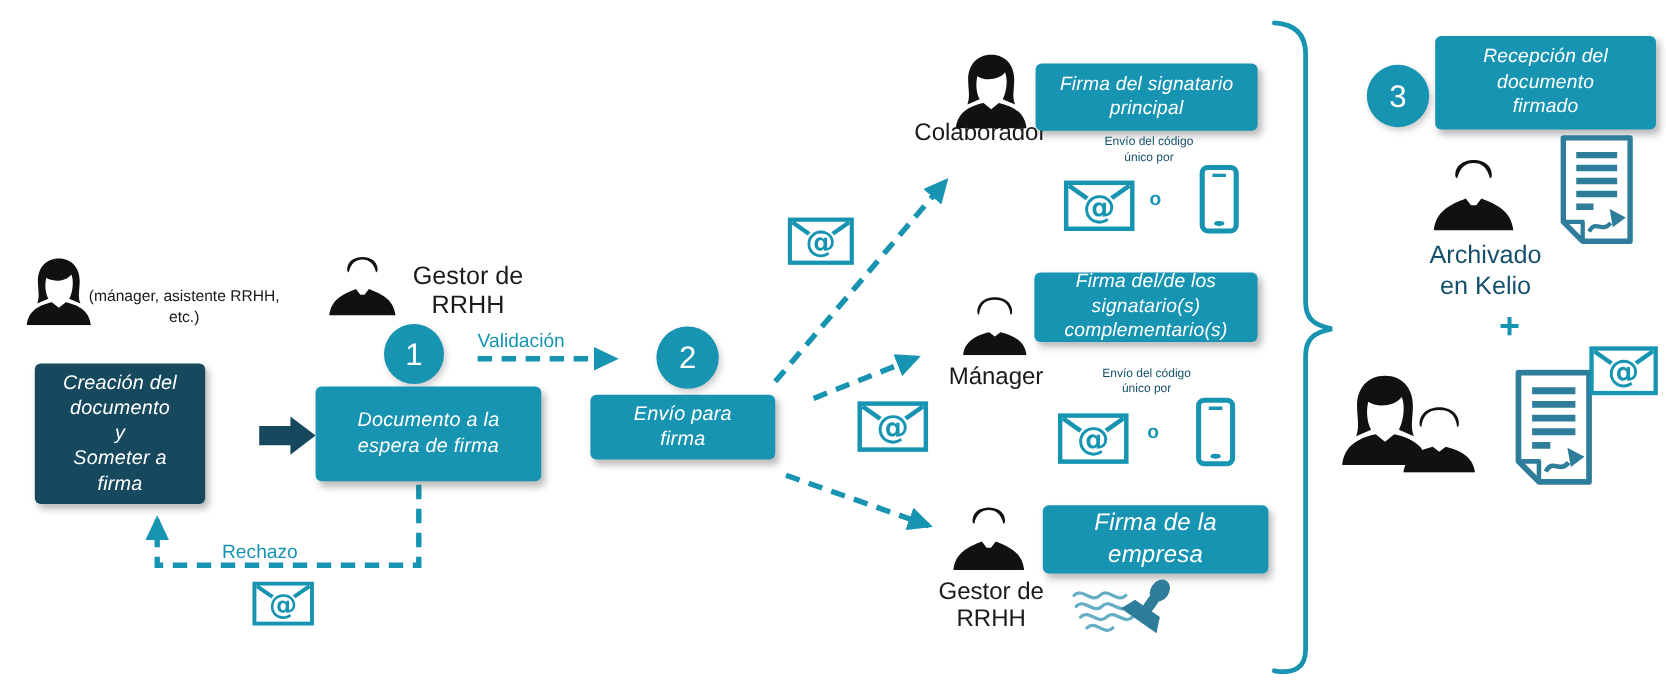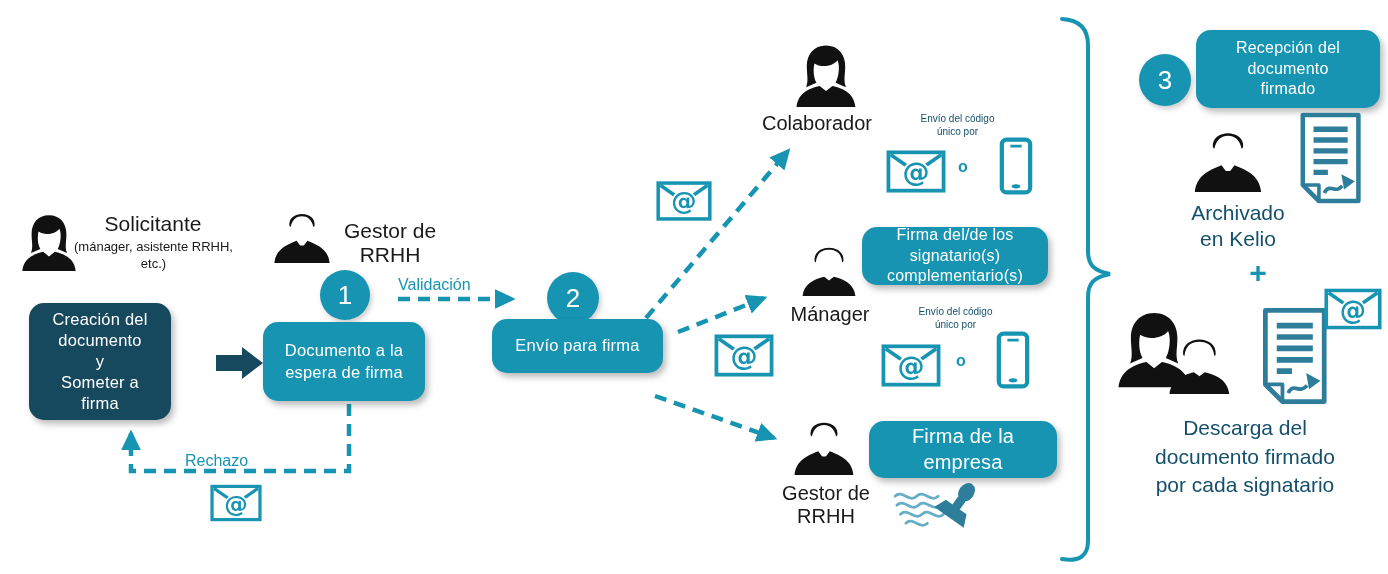--- a/index.html
+++ b/index.html
@@ -10,24 +10,25 @@
     --black:#1A1A1A;
   }
   html,body{margin:0;padding:0;background:#fff;}
   #stage{
     position:relative;width:1388px;height:574px;background:#fff;overflow:hidden;
     font-family:"Liberation Sans", sans-serif;color:var(--black);
   }
   .pre{white-space:pre-line;}
   .box{
     position:absolute;display:flex;align-items:center;justify-content:center;
-    text-align:center;color:#fff;background:var(--teal);border-radius:15px;
+    text-align:center;color:#fff;background:var(--teal);border-radius:5px;
     box-shadow:3px 4px 6px rgba(60,60,60,.35);
     font-size:16.5px;line-height:1.28;white-space:pre-line;padding:16px;box-sizing:border-box;
     letter-spacing:.2px;
+    font-style:italic;
   }
   .box.dark{background:var(--dark);}
   .circle{
     position:absolute;border-radius:50%;background:var(--teal);color:#fff;
     display:flex;align-items:center;justify-content:center;font-size:26px;
     box-shadow:2px 3px 5px rgba(60,60,60,.25);
   }
   .name{position:absolute;text-align:center;color:var(--black);font-size:20px;line-height:1.15;white-space:pre-line;}
   .tlbl{position:absolute;text-align:left;color:var(--teal);font-size:16px;}
   .dlbl{position:absolute;text-align:center;color:var(--dtext);white-space:pre-line;}
@@ -119,62 +120,63 @@
     <path d="M646 318 L788 151" stroke="#1794B2" stroke-width="4.5" fill="none" stroke-dasharray="12 8" marker-end="url(#ah)"></path>
     <path d="M678 332 L764 298" stroke="#1794B2" stroke-width="4.5" fill="none" stroke-dasharray="12 8" marker-end="url(#ah)"></path>
     <path d="M655 396 L774 438" stroke="#1794B2" stroke-width="4.5" fill="none" stroke-dasharray="12 8" marker-end="url(#ah)"></path>
 
     <path d="M1062 19 C1079 20 1088 28 1088 45 L1088 251 C1088 265 1094 271 1110 274 C1094 277 1088 283 1088 297 L1088 541 C1088 556 1079 562 1062 559" stroke="#1794B2" stroke-width="4" fill="none" stroke-linecap="round"></path>
   </svg>
 
   <svg class="icon fg" style="left:20px;top:212px;width:58px;height:60px" viewBox="0 0 100 100">
       <use href="#sym-woman"></use>
     </svg>
-  <div class="name fg" style="left:73px;top:212px;width:160px;font-size:21px">Solicitante</div>
   <div class="name pre fg" style="left:56px;top:239px;width:195px;font-size:13px;line-height:1.3">(mánager, asistente RRHH,
 etc.)</div>
 
   <div class="box dark fg" style="left:29px;top:303px;width:142px;height:117px">Creación del
 documento
 y
 Someter a firma</div>
 
   <svg class="icon fg" style="left:272px;top:200px;width:60px;height:66px" viewBox="0 0 100 100">
       <use href="#sym-man-tie"></use>
     </svg>
   <div class="name pre fg" style="left:338px;top:219px;width:104px;font-size:21px">Gestor de
 RRHH</div>
 
   <div class="circle fg" style="left:320px;top:270px;width:50px;height:50px">1</div>
 
-  <div class="box fg" style="left:263px;top:322px;width:162px;height:79px">Documento a la
+  <div class="box fg" style="left:263px;top:322px;width:188px;height:79px">Documento a la
 espera de firma</div>
 
   <div class="tlbl fg" style="left:398px;top:276px;width:116px">Validación</div>
 
   <div class="circle fg" style="left:547px;top:272px;width:52px;height:52px">2</div>
 
-  <div class="box fg" style="left:492px;top:319px;width:171px;height:54px">Envío para firma</div>
+  <div class="box fg" style="left:492px;top:329px;width:154px;height:54px">Envío para firma</div>
 
   <div class="tlbl fg" style="left:185px;top:452px;width:100px">Rechazo</div>
   <svg class="icon ic-teal fg" style="left:210px;top:484px;width:52px;height:38px" viewBox="0 0 64 46">
       <use href="#sym-envelope"></use>
     </svg>
 
   <svg class="icon ic-teal fg" style="left:656px;top:180px;width:56px;height:42px" viewBox="0 0 64 46">
       <use href="#sym-envelope"></use>
     </svg>
   <svg class="icon ic-teal fg" style="left:714px;top:334px;width:60px;height:43px" viewBox="0 0 64 46">
       <use href="#sym-envelope"></use>
     </svg>
 
   <svg class="icon fg" style="left:794px;top:38px;width:64px;height:74px" viewBox="0 0 100 100">
       <use href="#sym-woman"></use>
     </svg>
-  <div class="name fg" style="left:756px;top:112px;width:122px">Colaborador</div>
+  <div class="name fg" style="left:756px;top:100px;width:122px">Colaborador</div>
+  <div class="box fg" style="left:863px;top:53px;width:185px;height:56px;font-size:16px">Firma del signatario
+principal</div>
   <div class="note fg" style="left:900px;top:113px;width:115px">Envío del código
 único por</div>
   <svg class="icon ic-teal fg" style="left:886px;top:150px;width:60px;height:43px" viewBox="0 0 64 46">
       <use href="#sym-envelope"></use>
     </svg>
   <div class="o-lbl fg" style="left:958px;top:158px">o</div>
   <svg class="icon ic-teal fg" style="left:999px;top:136px;width:34px;height:60px" viewBox="0 0 36 62">
       <use href="#sym-phone"></use>
     </svg>
 
@@ -225,17 +227,14 @@
   <svg class="icon fg" style="left:1114px;top:310px;width:132px;height:84px" viewBox="0 0 160 104">
       <use href="#sym-two-person"></use>
     </svg>
   <svg class="icon ic-steel fg" style="left:1254px;top:306px;width:74px;height:100px" viewBox="0 0 78 102">
       <use href="#sym-doc-signed"></use>
     </svg>
   <svg class="icon ic-teal fg" style="left:1324px;top:288px;width:58px;height:42px" viewBox="0 0 64 46">
       <use href="#sym-envelope"></use>
     </svg>
 
-  <div class="dlbl fg" style="left:1120px;top:414px;width:250px;font-size:21px;line-height:1.36">Descarga del
-documento firmado
-por cada signatario</div>
 
 </div>
 
 </body></html>

